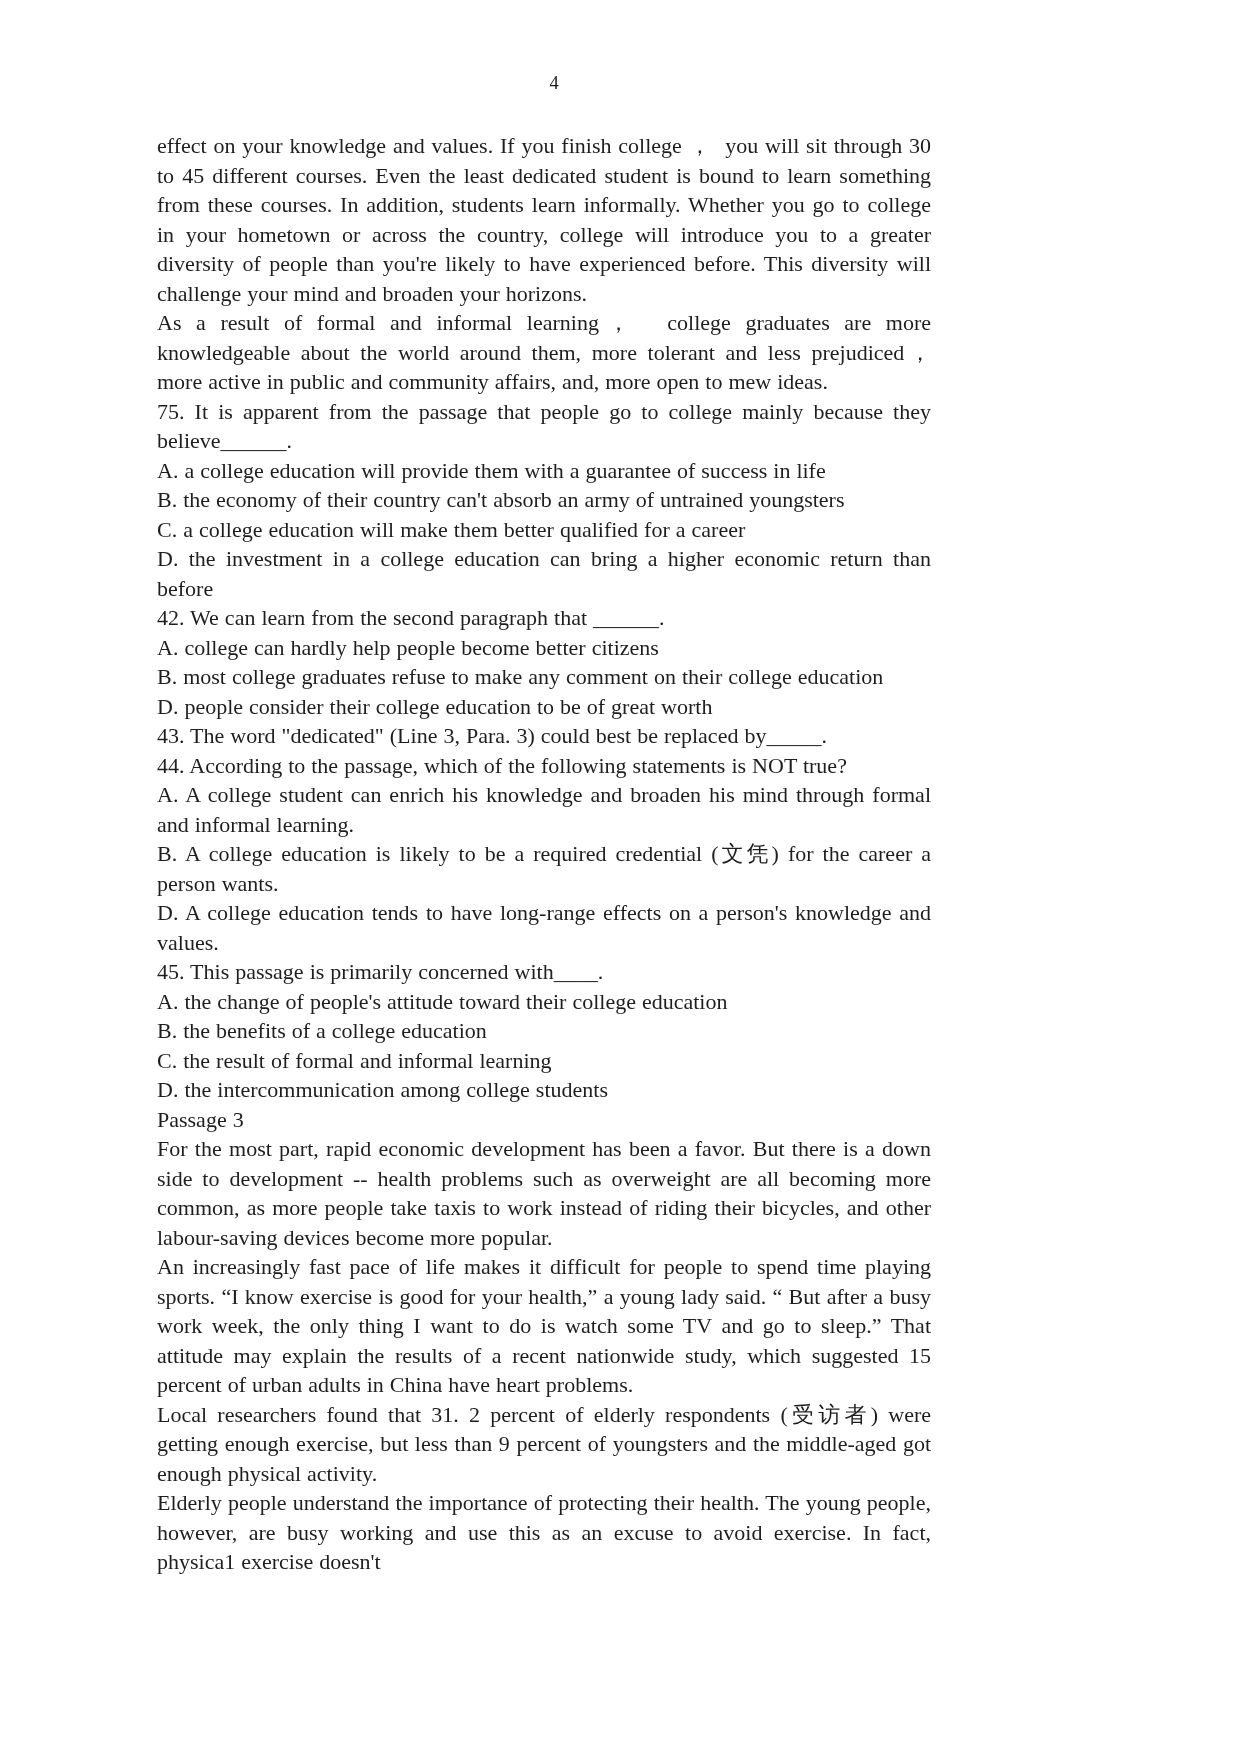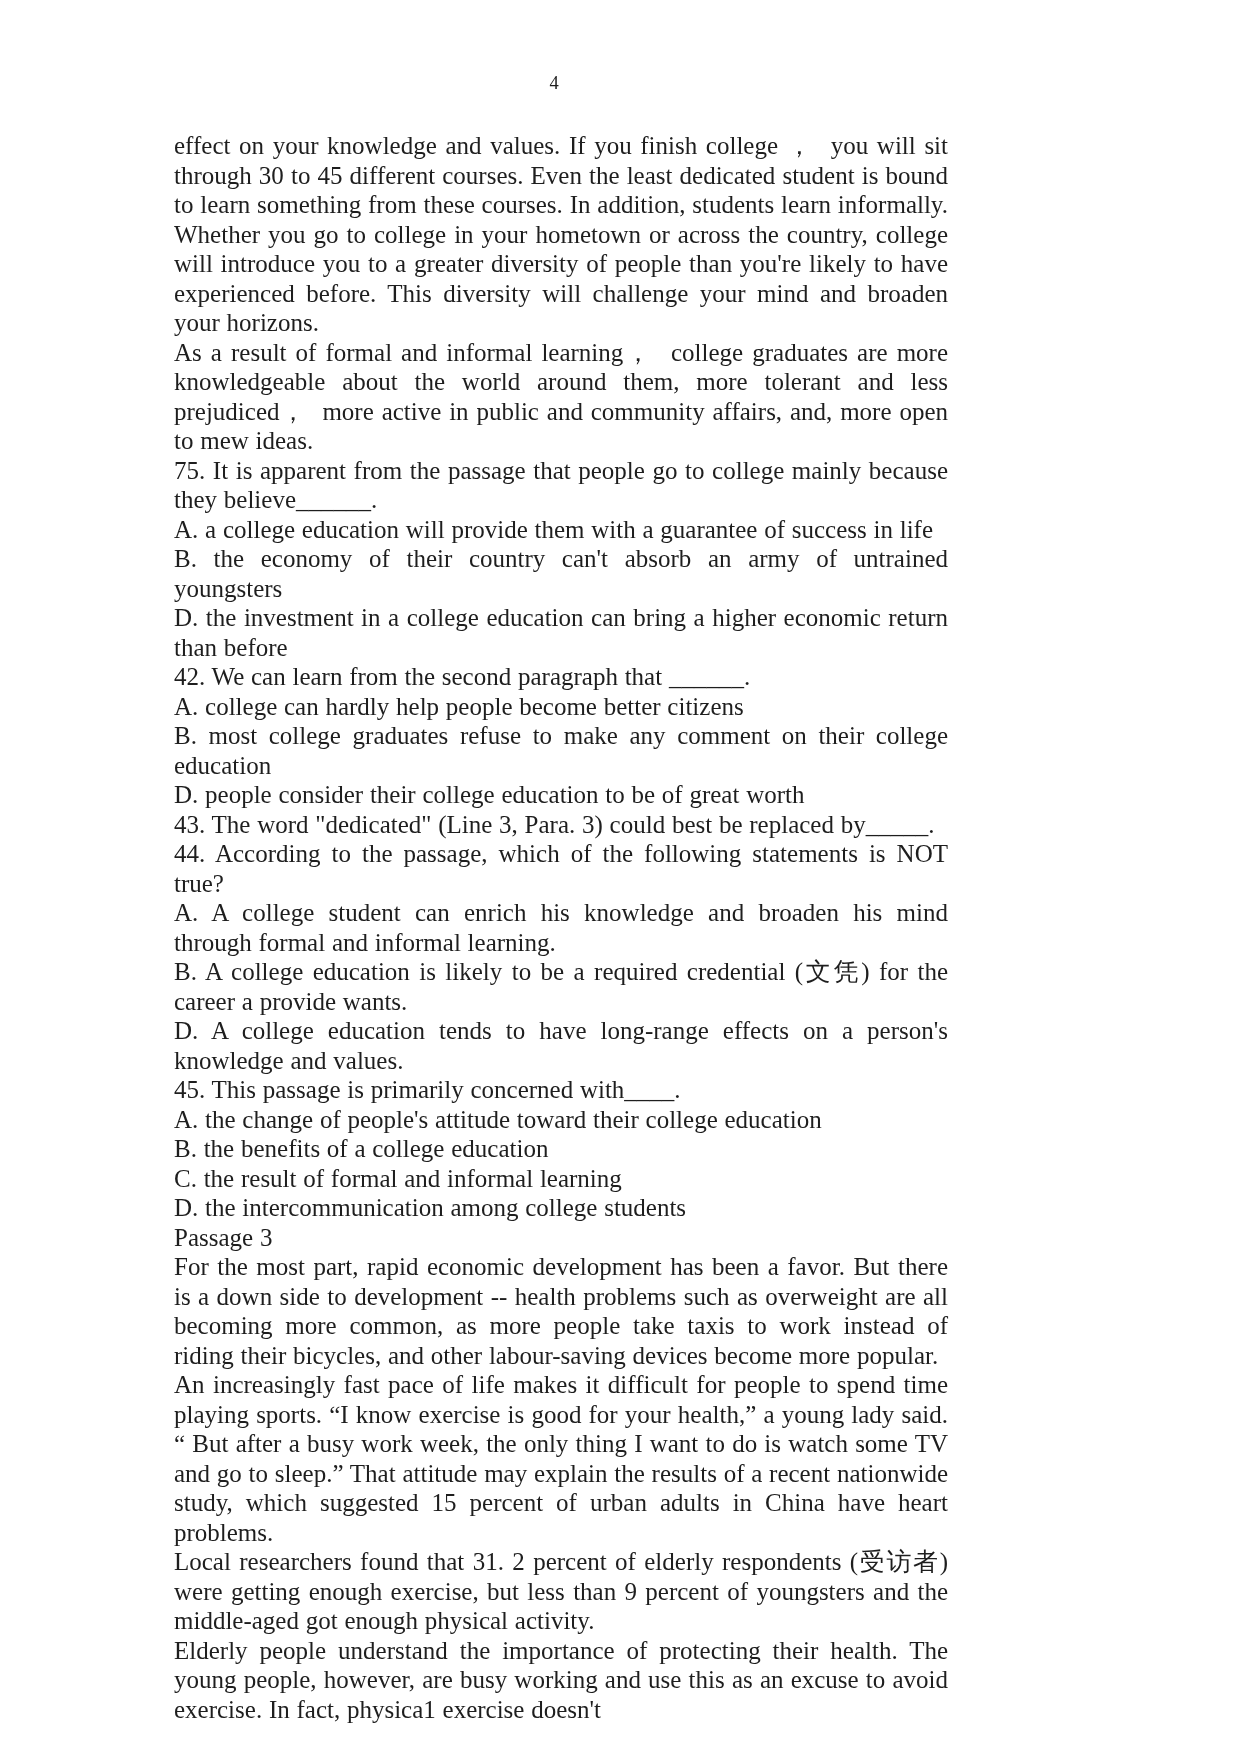--- a/index.html
+++ b/index.html
@@ -22,23 +22,23 @@
     top: 72px;
     left: 167px;
     width: 774px;
     text-align: center;
     font-size: 18.5px;
     line-height: 22px;
   }
   .content {
     position: absolute;
     top: 131px;
-    left: 174px;
+    left: 157px;
     width: 774px;
-    font-size: 25px;
+    font-size: 22px;
     line-height: 29.5px;
   }
   .para {
     margin: 0;
     padding: 0;
     text-align: justify;
     white-space: pre-wrap;
     word-spacing: 0.5px;
   }
 </style>
@@ -46,29 +46,30 @@
 <body>
 
 <div class="page">
   <div class="page-number">4</div>
   <div class="content">
       <p class="para">effect on your knowledge and values. If you finish college ，  you will sit through 30 to 45 different courses. Even the least dedicated student is bound to learn something from these courses. In addition, students learn informally. Whether you go to college in your hometown or across the country, college will introduce you to a greater diversity of people than you're likely to have experienced before. This diversity will challenge your mind and broaden your horizons.</p>
       <p class="para">As a result of formal and informal learning，  college graduates are more knowledgeable about the world around them, more tolerant and less prejudiced，  more active in public and community affairs, and, more open to mew ideas.</p>
       <p class="para">75. It is apparent from the passage that people go to college mainly because they believe______.</p>
       <p class="para">A. a college education will provide them with a guarantee of success in life</p>
       <p class="para">B. the economy of their country can't absorb an army of untrained youngsters</p>
+      <p class="para">C. a college education will make them better qualified for a career</p>
       <p class="para">D. the investment in a college education can bring a higher economic return than before</p>
       <p class="para">42. We can learn from the second paragraph that ______.</p>
       <p class="para">A. college can hardly help people become better citizens</p>
       <p class="para">B. most college graduates refuse to make any comment on their college education</p>
       <p class="para">D. people consider their college education to be of great worth</p>
       <p class="para">43. The word "dedicated" (Line 3, Para. 3) could best be replaced by_____.</p>
       <p class="para">44. According to the passage, which of the following statements is NOT true?</p>
       <p class="para">A. A college student can enrich his knowledge and broaden his mind through formal and informal learning.</p>
-      <p class="para">B. A college education is likely to be a required credential (文凭) for the career a provide wants.</p>
+      <p class="para">B. A college education is likely to be a required credential (文凭) for the career a person wants.</p>
       <p class="para">D. A college education tends to have long-range effects on a person's knowledge and values.</p>
       <p class="para">45. This passage is primarily concerned with____.</p>
       <p class="para">A. the change of people's attitude toward their college education</p>
       <p class="para">B. the benefits of a college education</p>
       <p class="para">C. the result of formal and informal learning</p>
       <p class="para">D. the intercommunication among college students</p>
       <p class="para">Passage 3</p>
       <p class="para">For the most part, rapid economic development has been a favor. But there is a down side to development -- health problems such as overweight are all becoming more common, as more people take taxis to work instead of riding their bicycles, and other labour-saving devices become more popular.</p>
       <p class="para">An increasingly fast pace of life makes it difficult for people to spend time playing sports. “I know exercise is good for your health,” a young lady said. “ But after a busy work week, the only thing I want to do is watch some TV and go to sleep.” That attitude may explain the results of a recent nationwide study, which suggested 15 percent of urban adults in China have heart problems.</p>
       <p class="para">Local researchers found that 31. 2 percent of elderly respondents (受访者) were getting enough exercise, but less than 9 percent of youngsters and the middle-aged got enough physical activity.</p>

